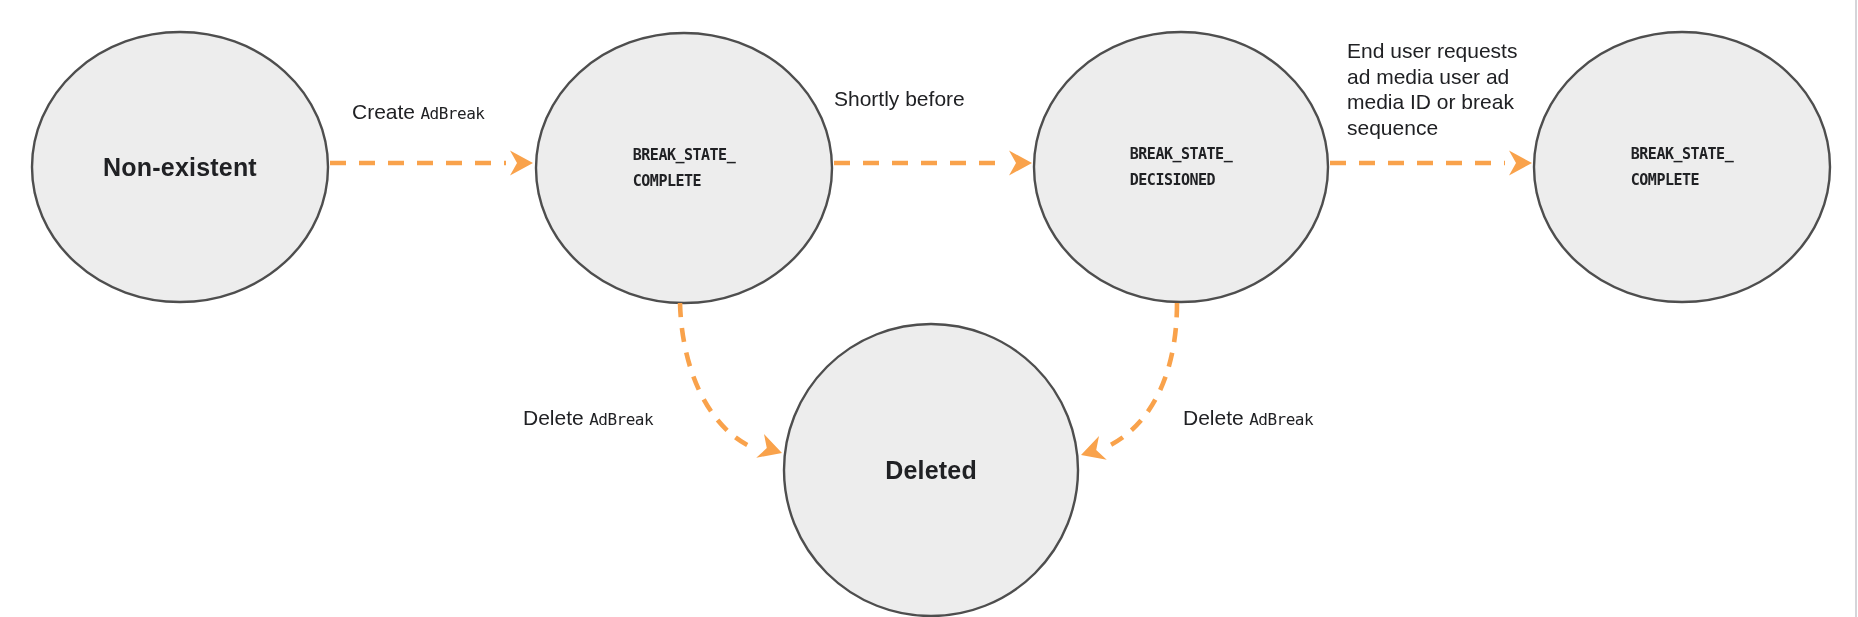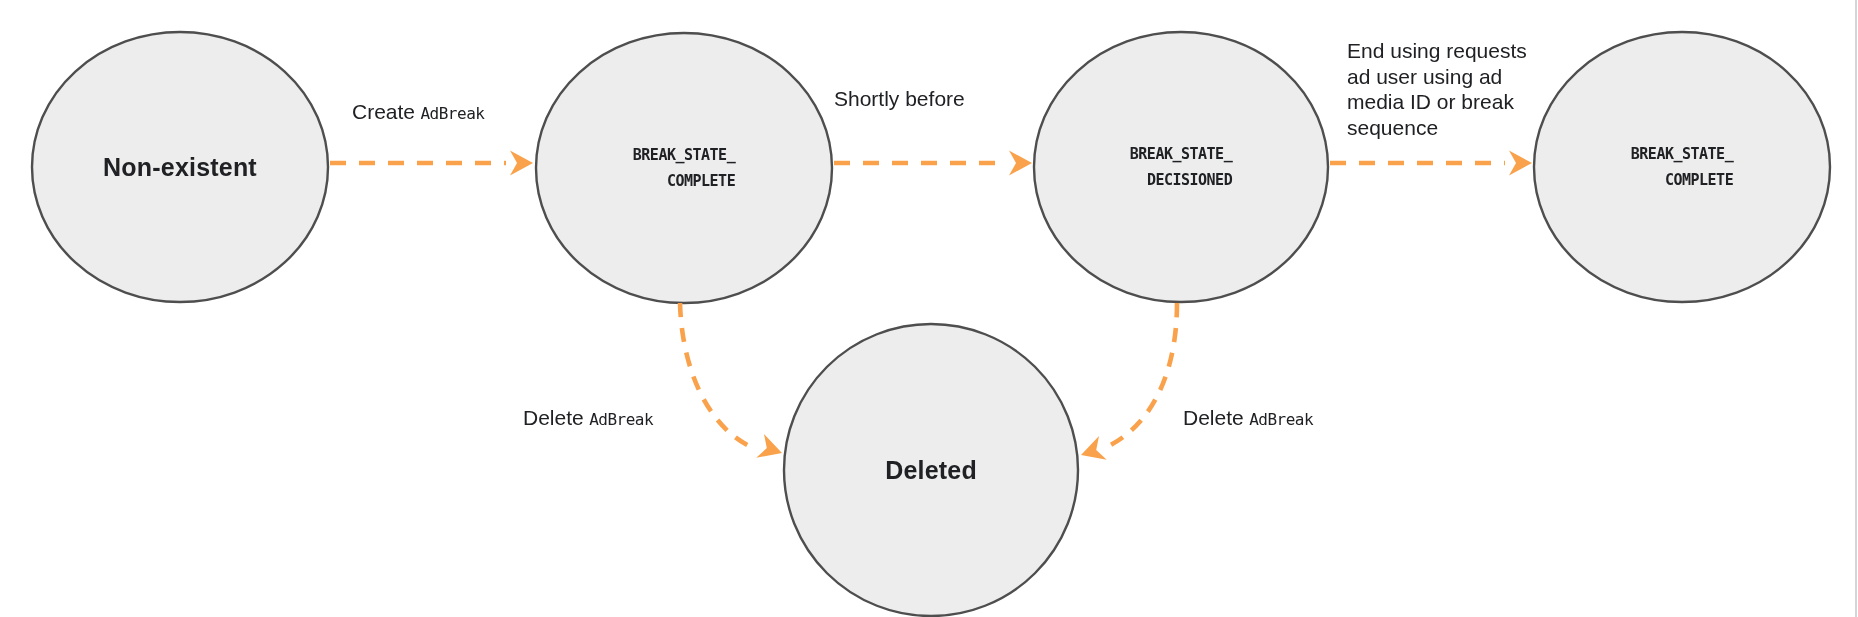--- a/index.html
+++ b/index.html
@@ -20,21 +20,21 @@
   }
   .diagram-svg{position:absolute;left:0;top:0;}
   .node{fill:var(--node-fill);stroke:var(--node-stroke);stroke-width:2.4;}
   .edge{stroke:var(--arrow);stroke-width:4.6;fill:none;stroke-dasharray:16 13;stroke-linecap:butt;}
   .edge.curve{stroke-dasharray:14 11;}
   .head{fill:var(--arrow);stroke:none;}
   .divider{position:absolute;top:0;right:1px;width:2px;height:617px;background:var(--divider);}
 
   .node-label{
     position:absolute;display:flex;align-items:center;justify-content:center;
-    text-align:right;pointer-events:none;
+    text-align:left;pointer-events:none;
   }
   .state-name{font-weight:bold;font-size:25px;letter-spacing:.2px;}
   .state-code{
     font-family:"DejaVu Sans Mono",monospace;font-weight:bold;
     font-size:15px;line-height:26px;letter-spacing:-.5px;
   }
   .state-code span{display:block;}
 
   .edge-label{position:absolute;font-size:21px;line-height:24px;white-space:nowrap;}
   .code{font-family:"DejaVu Sans Mono",monospace;font-size:16px;letter-spacing:-.5px;}
@@ -103,22 +103,22 @@
 
   <div class="edge-label" style="left:352px;top:100px;">
     <span class="plain">Create</span><span class="code inline">AdBreak</span>
   </div>
 
   <div class="edge-label" style="left:834px;top:87px;">
     <span class="plain block">Shortly before</span>
   </div>
 
   <div class="edge-label multiline" style="left:1347px;top:38px;">
-    <span>End using requests</span>
-    <span>ad user using ad</span>
+    <span>End user requests</span>
+    <span>ad media user ad</span>
     <span>media ID or break</span>
     <span>sequence</span>
   </div>
 
   <div class="edge-label" style="left:523px;top:406px;">
     <span class="plain">Delete</span><span class="code inline">AdBreak</span>
   </div>
 
   <div class="edge-label" style="left:1183px;top:406px;">
     <span class="plain">Delete</span><span class="code inline">AdBreak</span>

